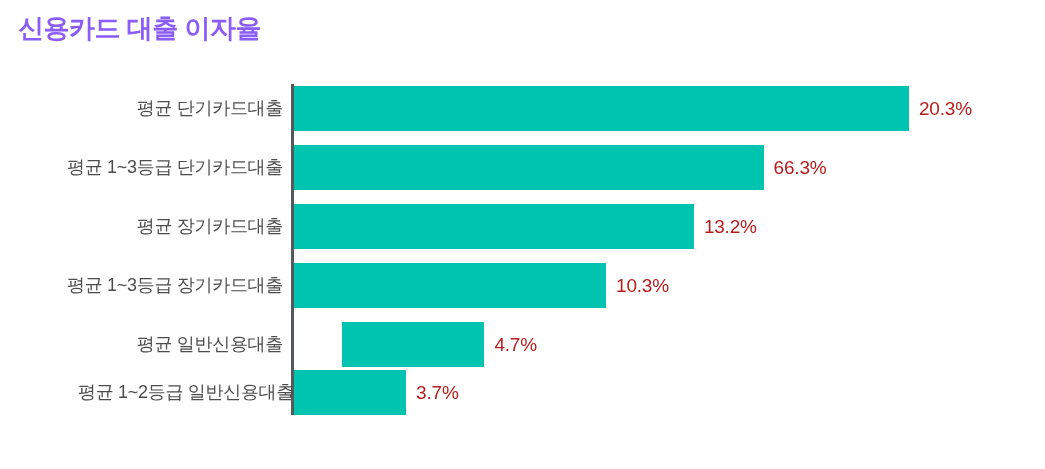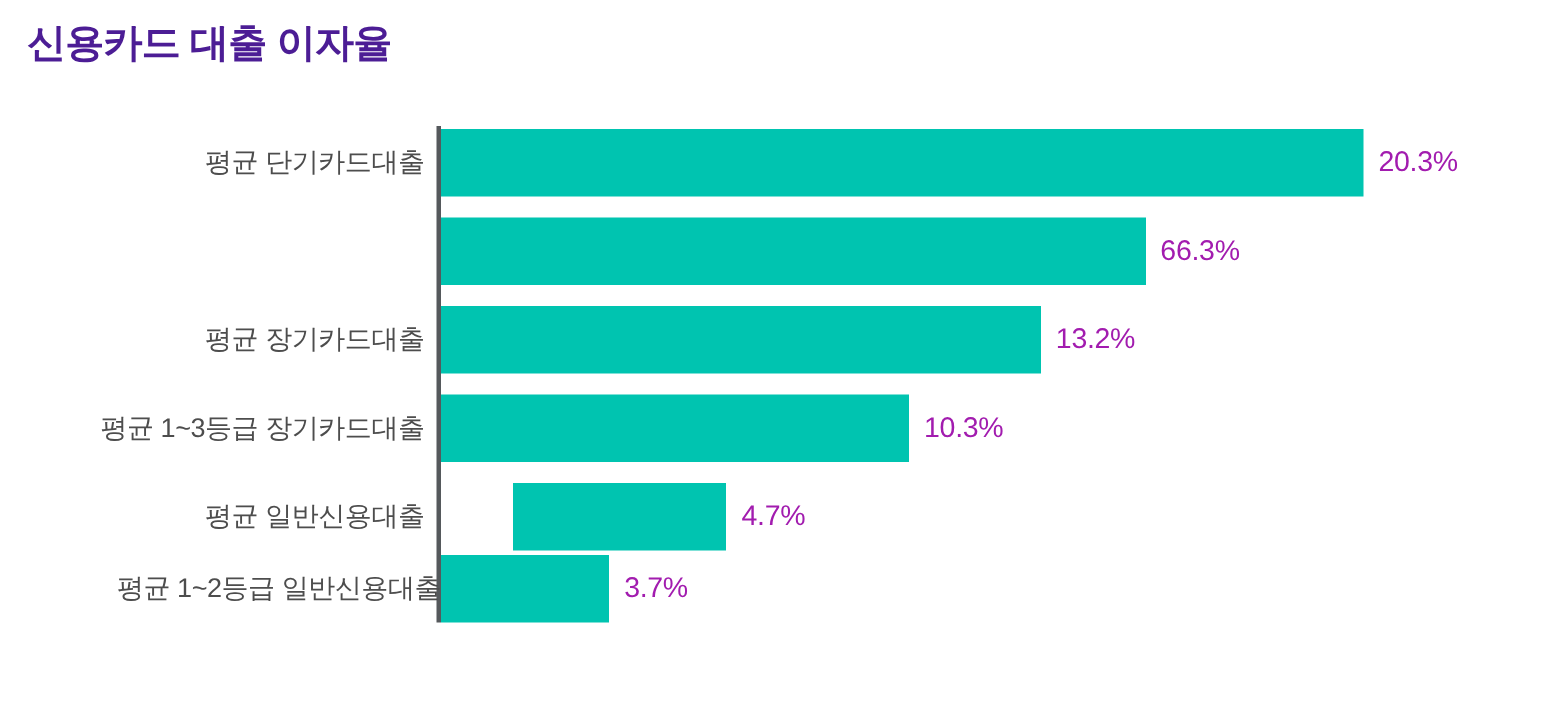--- a/index.html
+++ b/index.html
@@ -20,21 +20,21 @@
     inset: 0;
     background: #ffffff;
   }
 
   #chart-title {
     position: absolute;
     left: 18px;
     top: 11px;
     font-size: 26px;
     font-weight: bold;
-    color: #4c1d95;
+    color: #8b5cf6;
     letter-spacing: -0.5px;
     white-space: nowrap;
   }
 
   #plot-area {
     position: absolute;
     left: 0;
     top: 84px;
     width: 1045px;
     height: 332px;
@@ -85,21 +85,21 @@
     height: 45px;
     background: #00c4b0;
   }
 
   .bar-value {
     position: absolute;
     top: 0;
     height: 45px;
     line-height: 45px;
     font-size: 19px;
-    color: #a21caf;
+    color: #b91c1c;
     white-space: nowrap;
     letter-spacing: -0.2px;
   }
 </style>
 </head>
 <body>
 
 <div id="chart-root">
 
   <div id="chart-title">신용카드 대출 이자율</div>
@@ -109,20 +109,21 @@
 
     <div class="bar-row" style="top:2px;">
       <div class="bar-label">평균 단기카드대출</div>
       <div class="bar-track" style="background: rgb(255, 255, 255);">
         <div class="bar-fill" style="width: 615px; background: rgb(0, 196, 176);"></div>
         <div class="bar-value" style="left: 625px;">20.3%</div>
       </div>
     </div>
 
     <div class="bar-row" style="top:61px;">
+      <div class="bar-label">평균 1~3등급 단기카드대출</div>
       <div class="bar-track" style="background: rgb(255, 255, 255);">
         <div class="bar-fill" style="width: 469.581px; background: rgb(0, 196, 176);"></div>
         <div class="bar-value" style="left: 479.581px;">66.3%</div>
       </div>
     </div>
 
     <div class="bar-row" style="top:120px;">
       <div class="bar-label">평균 장기카드대출</div>
       <div class="bar-track" style="background: rgb(255, 255, 255); padding-left: 48px;">
         <div class="bar-fill" style="width: 399.901px; background: rgb(0, 196, 176);"></div>

